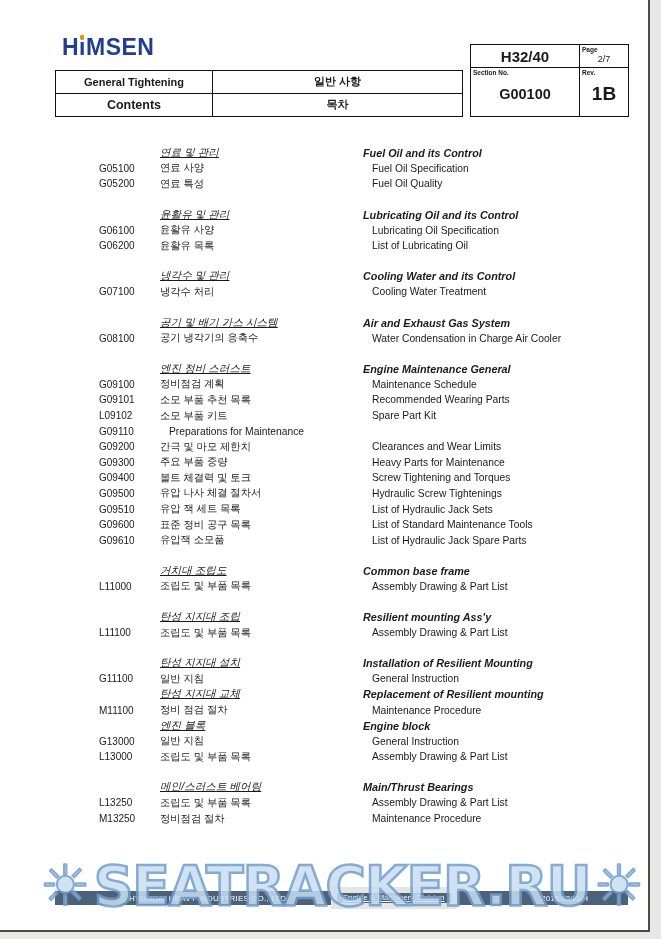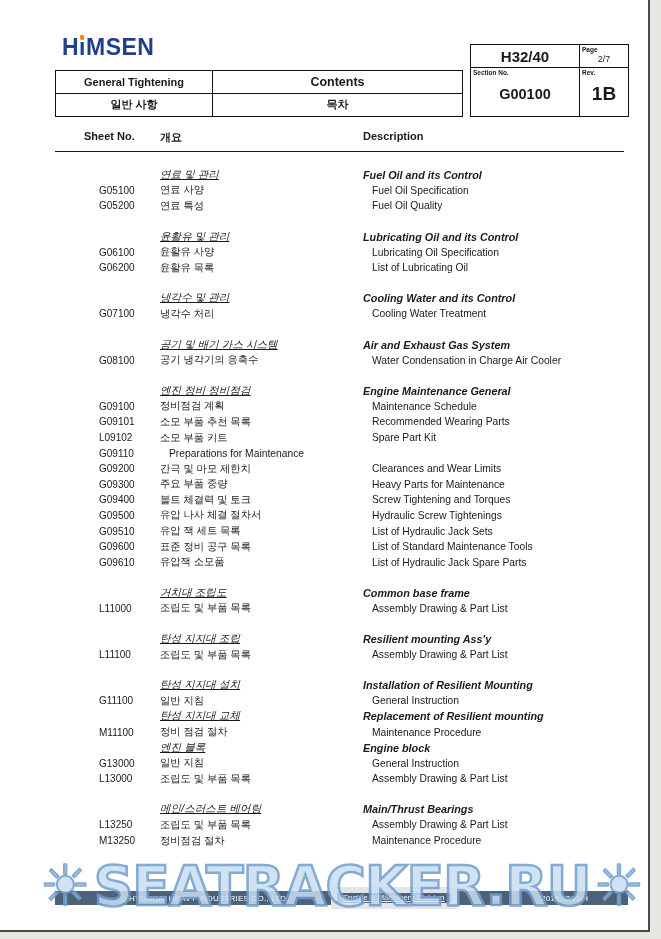--- a/index.html
+++ b/index.html
@@ -124,31 +124,26 @@
       <div class="big-value">G00100</div>
     </div>
     <div class="rcell">
       <span class="mini-label">Rev.</span>
       <div class="big-value rev-value">1B</div>
     </div>
   </div>
 
   <div class="tbl-left">
     <div class="cell c-gi">General Tightening</div>
+    <div class="cell c-gi2">일반 사항</div>
     <div class="cell c-ct">Contents</div>
-    <div class="cell c-gi2">일반 사항</div>
     <div class="cell c-ct2">목차</div>
   </div>
 
   <div class="toc">
-    <div class="toc-head">
-      <div class="c-sheet">Sheet No.</div>
-      <div class="c-ko">개요</div>
-      <div class="c-en">Description</div>
-    </div>
     <div id="toc-body">
   <div class="section">
     <div class="row title-row">
       <div class="c-sheet"></div>
       <div class="c-ko title-ko">연료 및 관리</div>
       <div class="c-en title-en">Fuel Oil and its Control</div>
     </div>
 
   <div class="row item-row">
     <div class="c-sheet">G05100</div>
@@ -207,21 +202,21 @@
   <div class="row item-row">
     <div class="c-sheet">G08100</div>
     <div class="c-ko">공기 냉각기의 응축수</div>
     <div class="c-en">Water Condensation in Charge Air Cooler</div>
   </div>
 </div>
 
   <div class="section">
     <div class="row title-row">
       <div class="c-sheet"></div>
-      <div class="c-ko title-ko">엔진 정비 정비점검</div>
+      <div class="c-ko title-ko">엔진 정비 스러스트</div>
       <div class="c-en title-en">Engine Maintenance General</div>
     </div>
 
   <div class="row item-row">
     <div class="c-sheet">G09100</div>
     <div class="c-ko">정비점검 계획</div>
     <div class="c-en">Maintenance Schedule</div>
   </div>
 
   <div class="row item-row">

